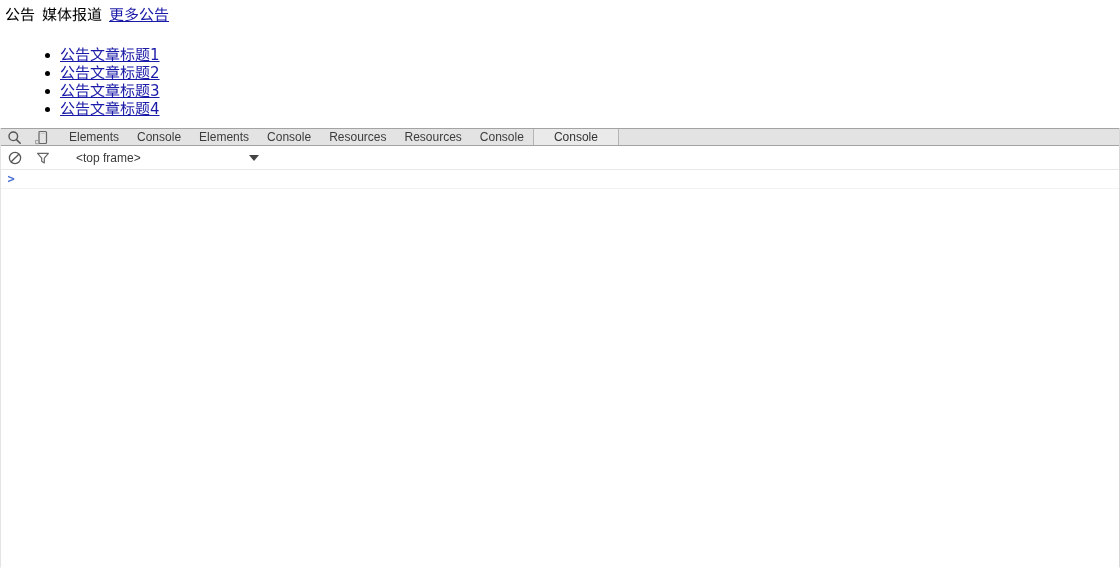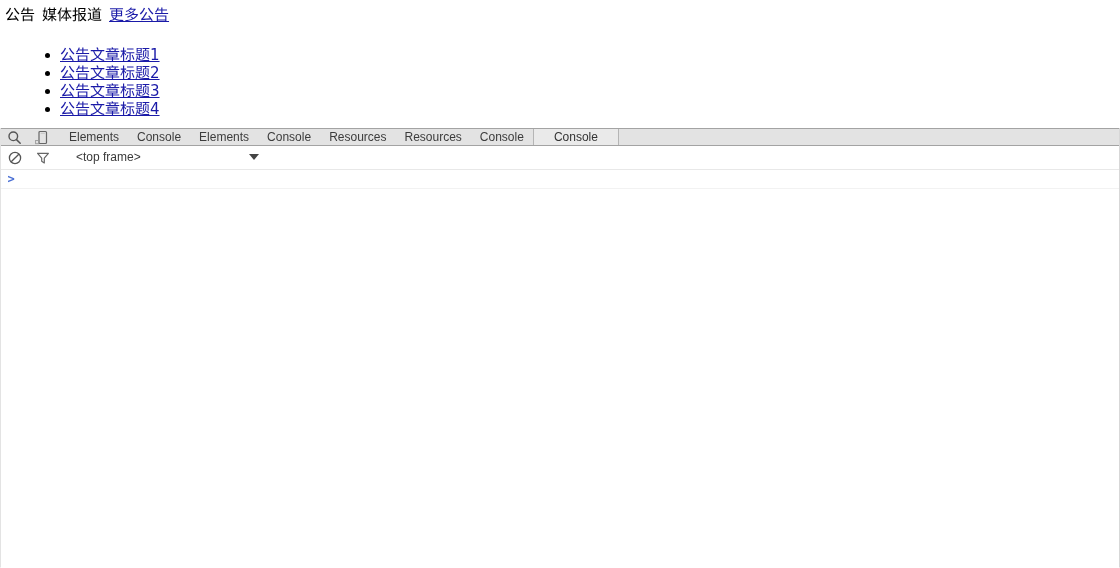--- a/index.html
+++ b/index.html
@@ -135,20 +135,21 @@
     padding: 0 20px;
     color: #333333;
   }
 
   .dt-toolbar {
     position: relative;
     height: 24px;
     background: #ffffff;
     border-bottom: 1px solid #e8e8e8;
     display: flex;
+    align-items: center;
     box-sizing: border-box;
   }
   .dt-toolbar .dt-iconbtn { width: 28px; height: 24px; }
 
   .frame-select {
     margin-left: 10px;
     width: 200px;
     height: 22px;
     display: flex;
     align-items: center;

